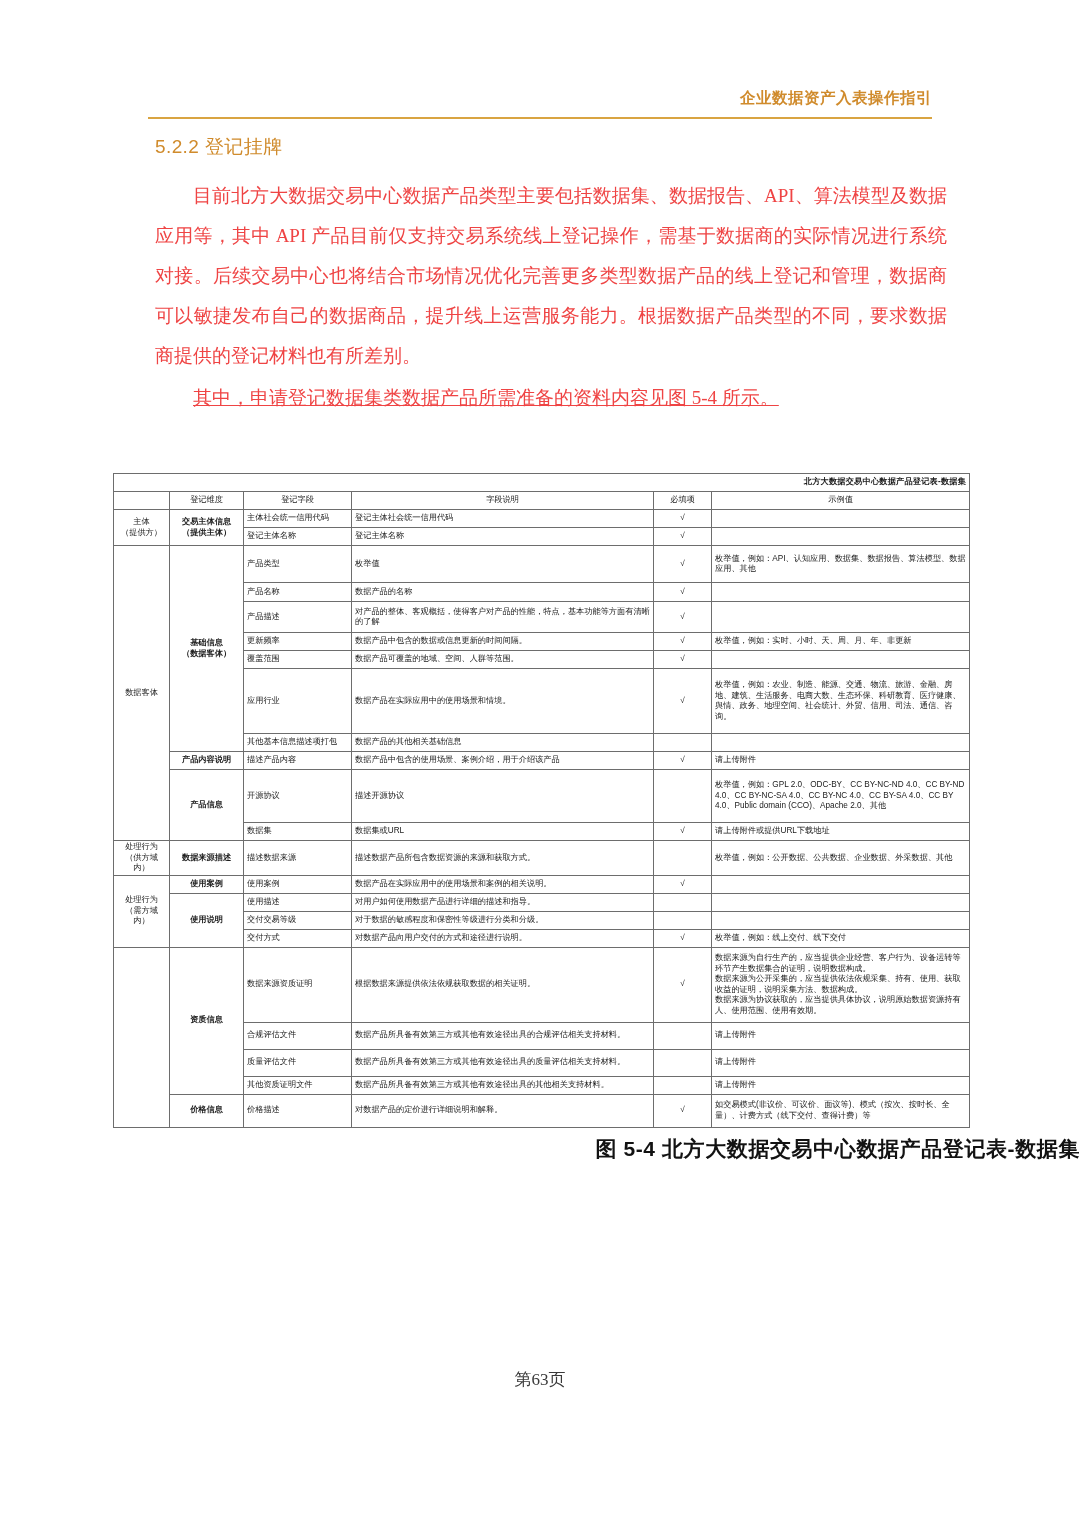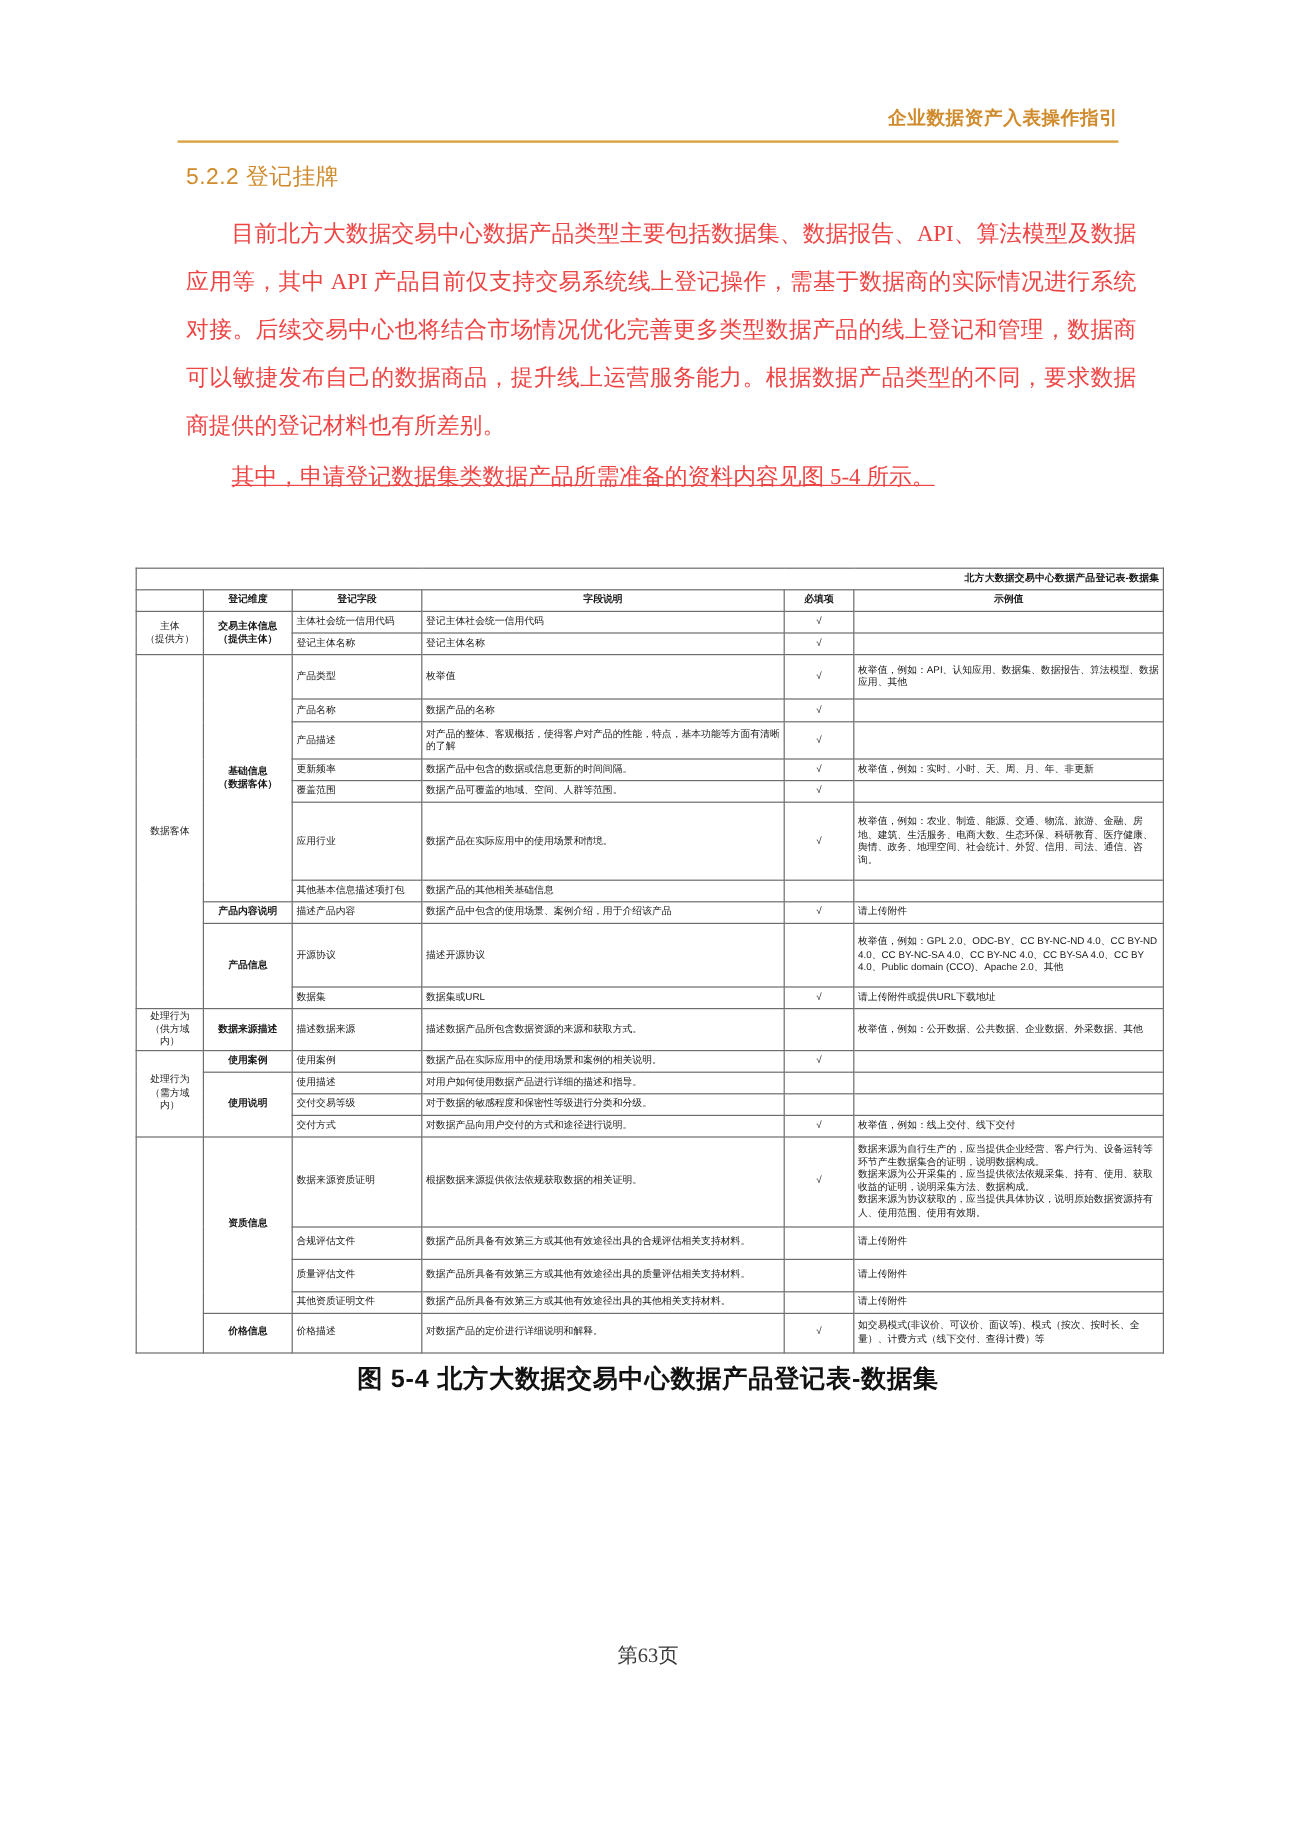--- a/index.html
+++ b/index.html
@@ -107,21 +107,21 @@
   }
   .tbl-title {
     text-align: right;
     font-weight: bold;
     font-size: 9.2px;
     letter-spacing: 0.2px;
     height: 15px;
   }
   .col-head {
     text-align: center;
-    font-weight: bold;
+    font-weight: normal;
     font-size: 9px;
     height: 15px;
   }
   .c-dim   { text-align: center; font-weight: bold; }
   .c-subj  { text-align: center; }
   .c-field { text-align: left; padding-left: 4px; }
   .c-desc  { text-align: left; padding-left: 4px; }
   .c-req   { text-align: center; font-size: 11px; line-height: 11px; }
   .c-ex    { text-align: left; padding-left: 4px; }
   .tight   { line-height: 10px; }
@@ -133,21 +133,21 @@
   col.w-desc  { width: 302px; }
   col.w-req   { width: 58px; }
   col.w-ex    { width: 258px; }
 
   
   .fig-caption {
     position: absolute;
     top: 1135px;
     left: 0;
     width: 1080px;
-    text-align: center;
+    text-align: right;
     font-family: "Liberation Sans", "DejaVu Sans", sans-serif;
     font-weight: bold;
     font-size: 21px;
     color: #121212;
     letter-spacing: 0.6px;
   }
 
   
   .page-footer {
     position: absolute;

